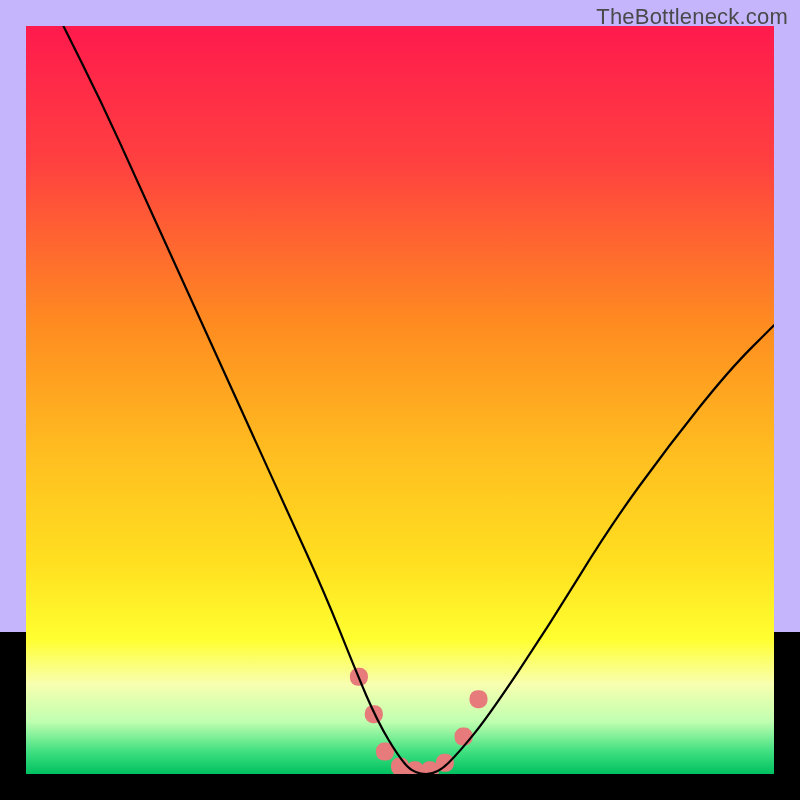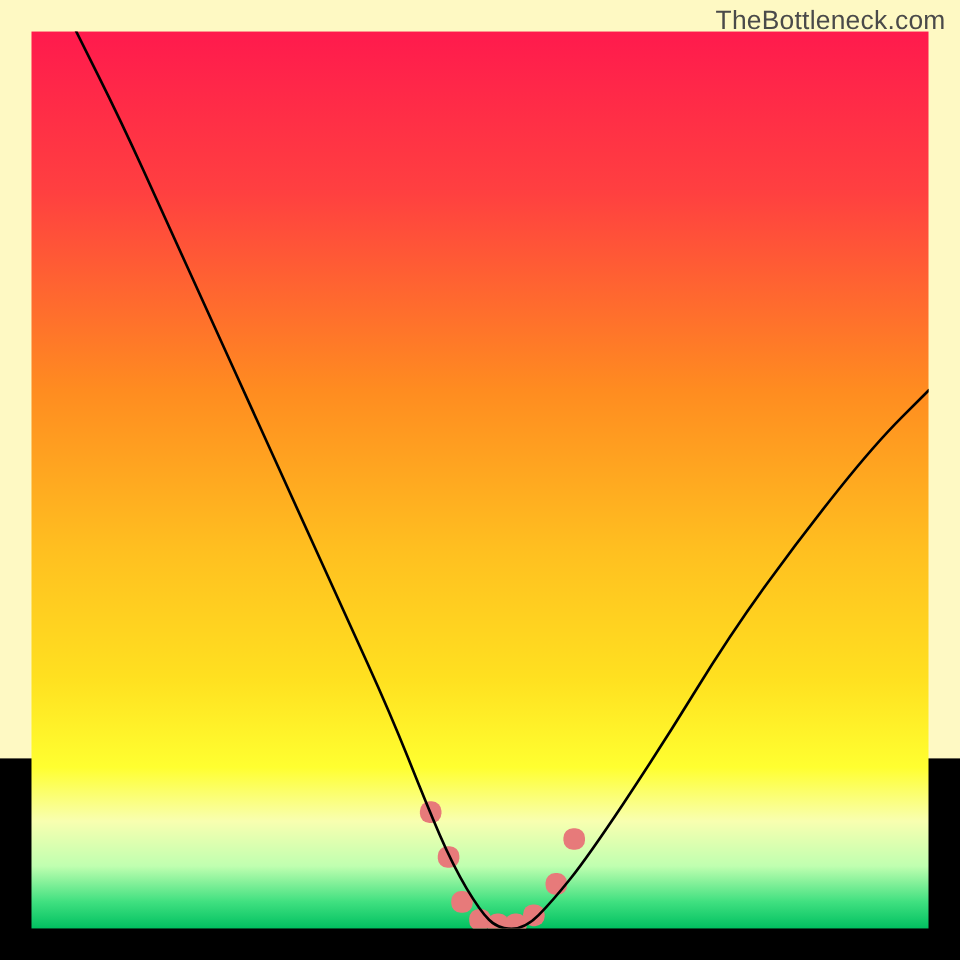--- a/index.html
+++ b/index.html
@@ -1,21 +1,21 @@
 <!DOCTYPE html>
 <html><head>
 <meta charset="utf-8">
 <style>
   * { margin: 0; padding: 0; box-sizing: border-box; }
   html, body { width: 800px; height: 800px; overflow: hidden; background: #000; }
   .frame {
     position: absolute;
     top: 0; left: 0;
     width: 800px; height: 632px;
-    background: #fef9c3;
+    background: #c4b5fd;
   }
   .plot-area {
     position: absolute;
     top: 26px;
     left: 26px;
     width: 748px;
     height: 748px;
     overflow: hidden;
   }
   .gradient-bg {

